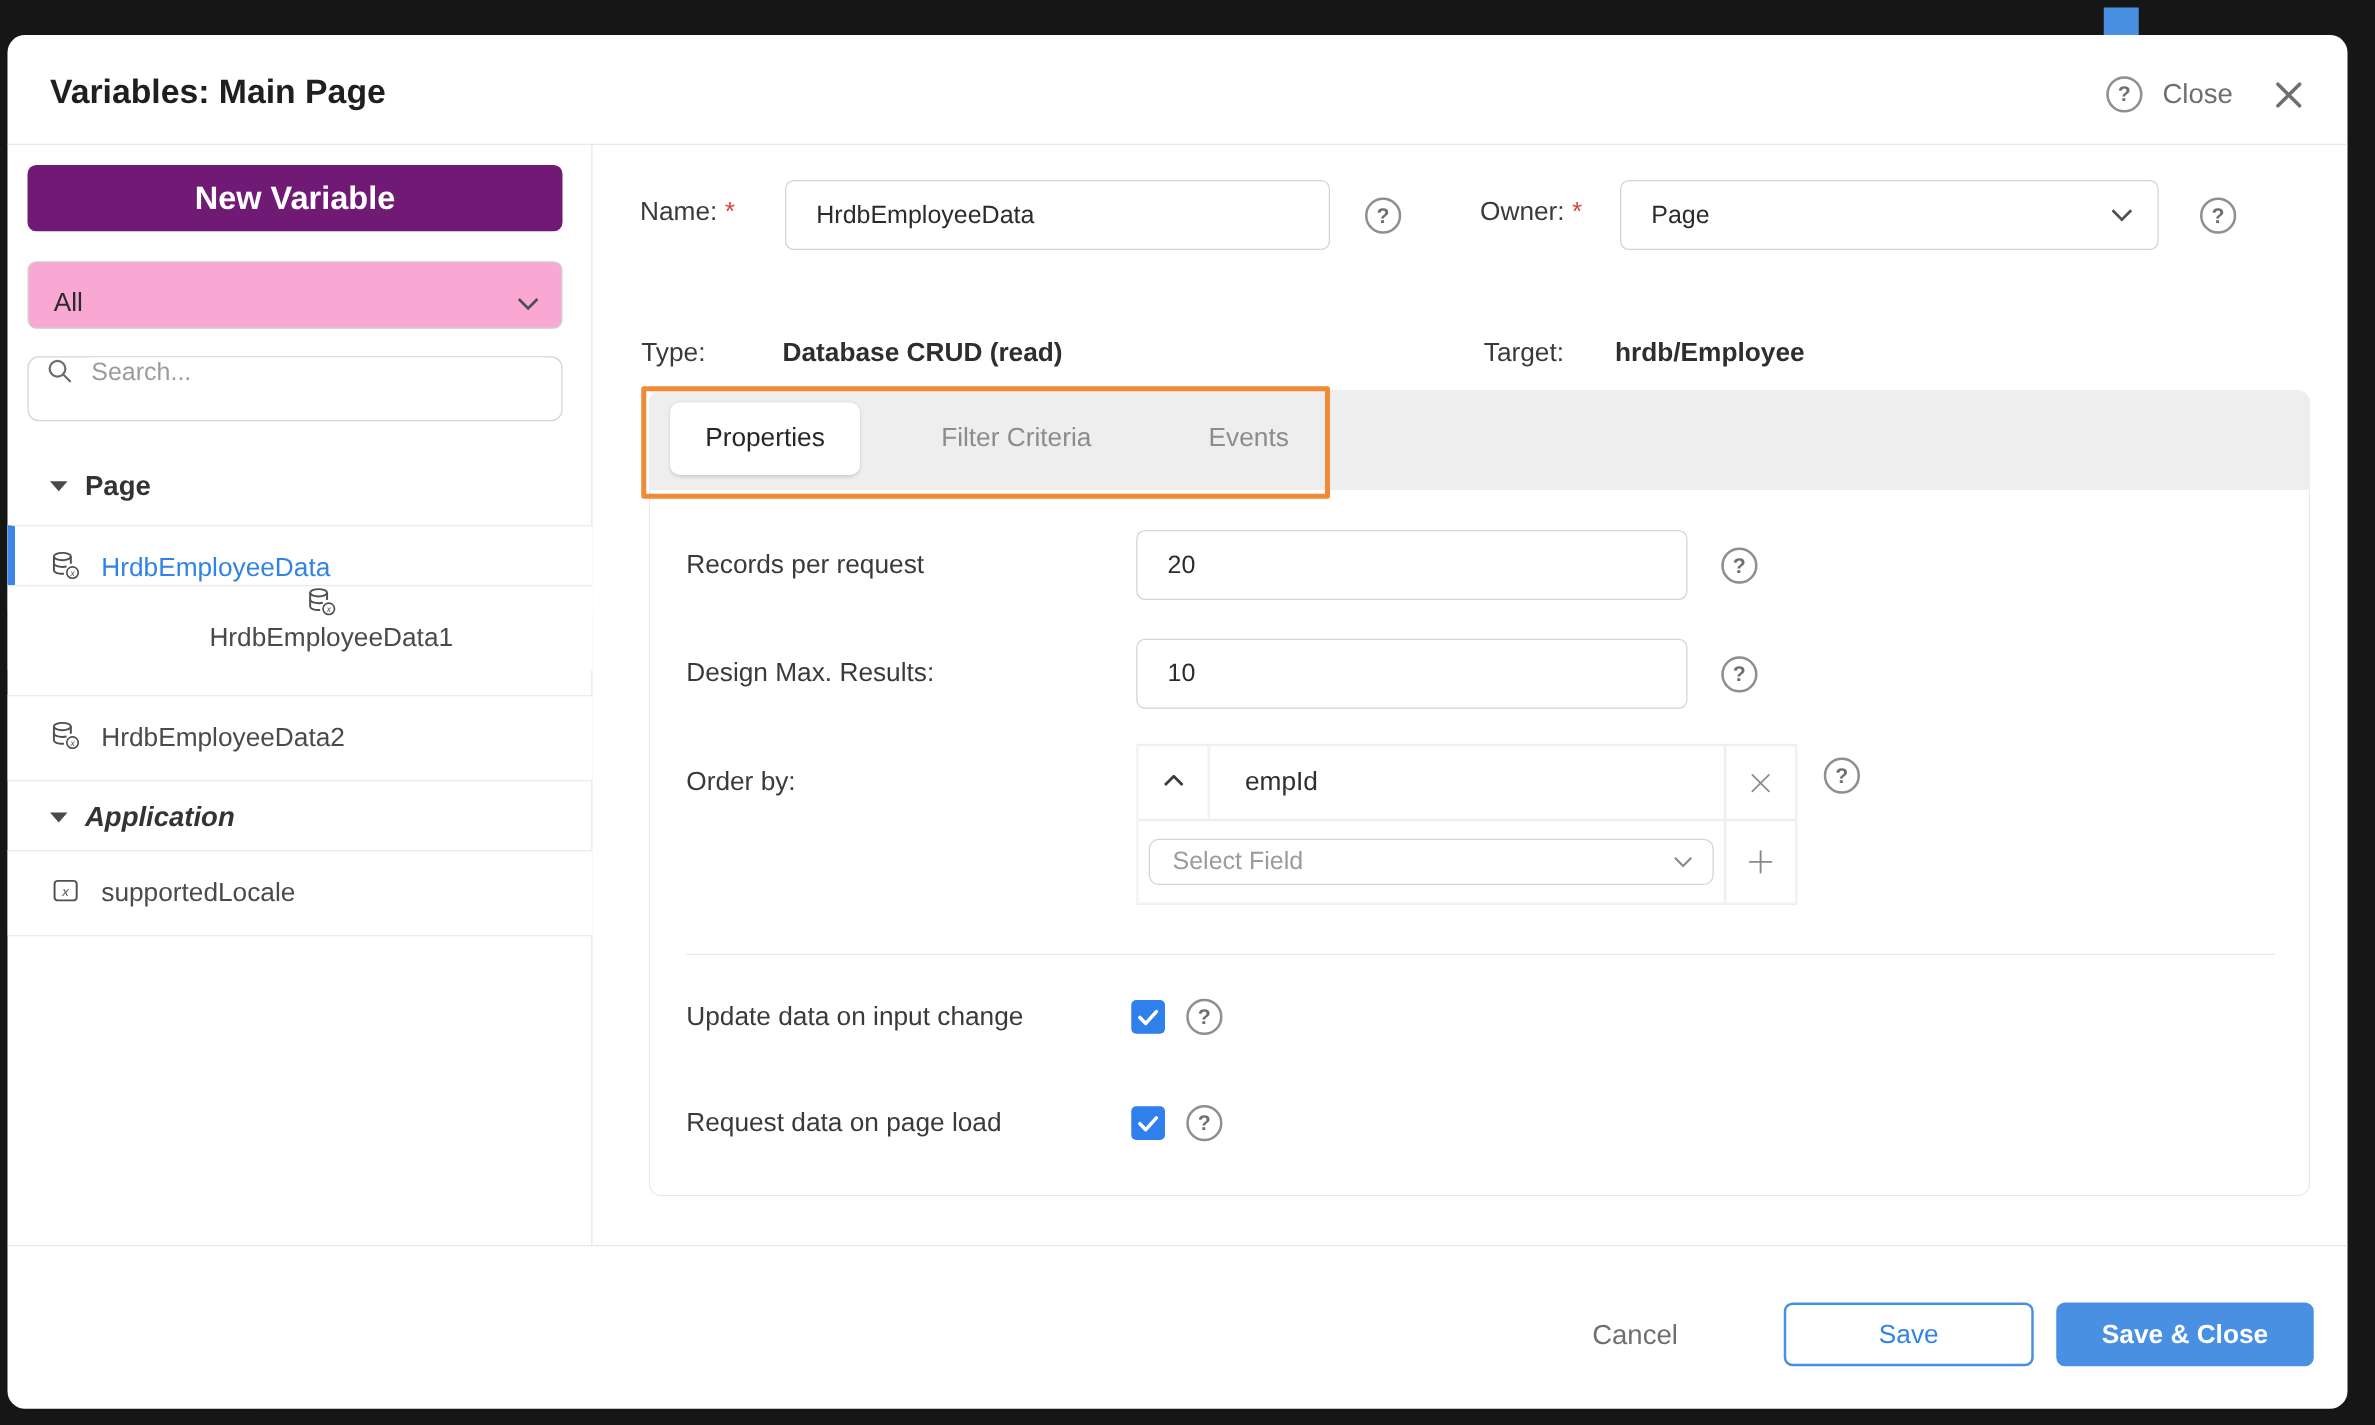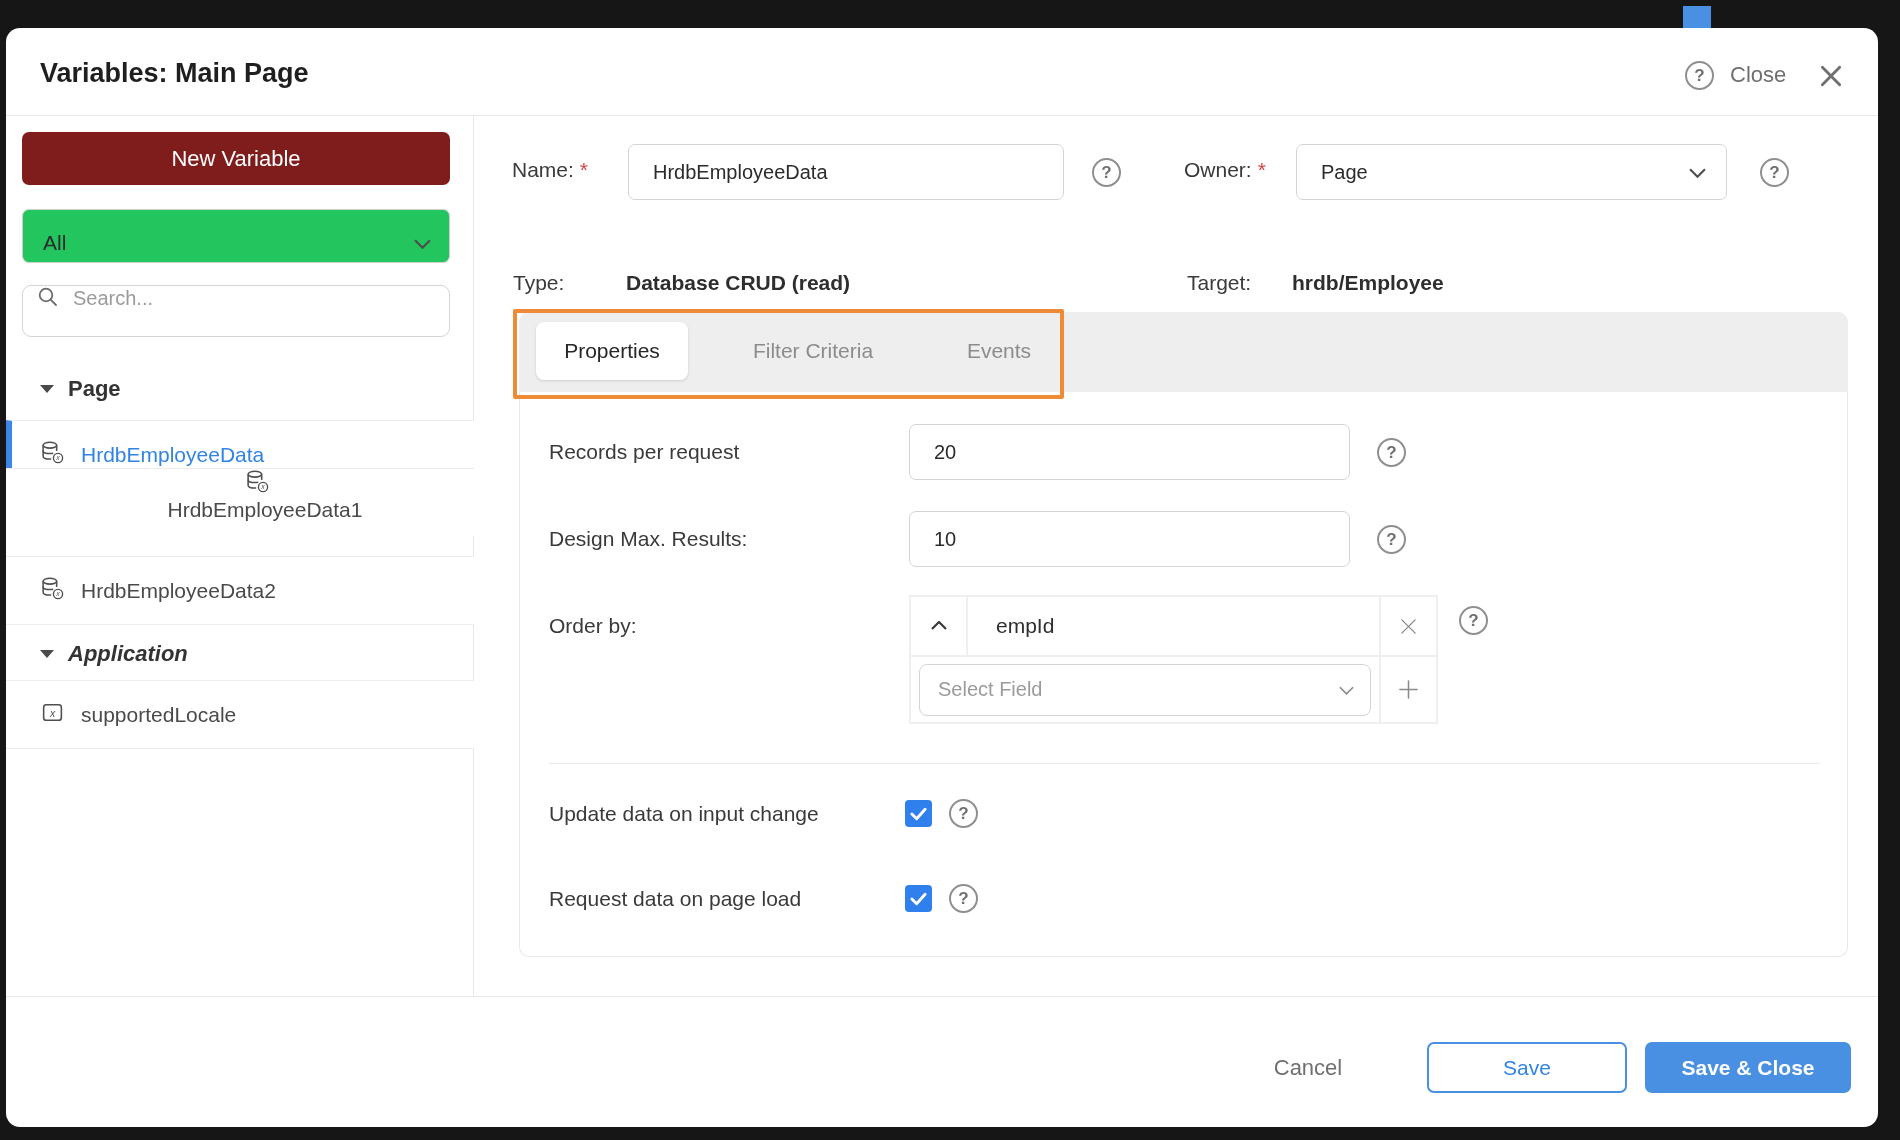--- a/index.html
+++ b/index.html
@@ -13,24 +13,24 @@
   .dlg-title{position:absolute;left:34px;top:30px;font-size:27px;font-weight:700;color:#1f1f1f;}
   .hdr-divider{position:absolute;left:0;top:87px;width:1872px;height:1px;background:#e8e8e8;}
   .qc{width:29px;height:29px;border:2px solid #8f8f8f;border-radius:50%;color:#6f6f6f;
       font-size:17px;font-weight:700;display:flex;align-items:center;justify-content:center;box-sizing:border-box;}
   .help-qc{position:absolute;left:1679px;top:33px;}
   .help-text{position:absolute;left:1724px;top:34px;font-size:22px;color:#6f6f6f;}
   .close-btn{position:absolute;left:1808px;top:31px;width:34px;height:34px;display:flex;align-items:center;justify-content:center;cursor:pointer;}
 
   
   .sidebar{position:absolute;left:0;top:87px;width:468px;height:881px;border-right:1px solid #e8e8e8;box-sizing:border-box;}
-  .new-var-btn{position:absolute;left:16px;top:17px;width:428px;height:53px;background:#7f1d1d;border:none;
-               border-radius:7px;color:#fff;font-size:22px;font-family:inherit;cursor:pointer;}
+  .new-var-btn{position:absolute;left:16px;top:17px;width:428px;height:53px;background:#701a75;border:none;
+               border-radius:7px;color:#fff;font-size:26px;font-family:inherit;cursor:pointer;font-weight:bold;}
   .side-select{position:absolute;left:16px;top:94px;width:428px;height:54px;border:1px solid #cfcfcf;border-radius:7px;
-               box-sizing:border-box;display:flex;align-items:center;padding:13px 18px 0 20px;font-size:21px;color:#2b2b2b;cursor:pointer;background:#22c55e;}
+               box-sizing:border-box;display:flex;align-items:center;padding:13px 18px 0 20px;font-size:21px;color:#2b2b2b;cursor:pointer;background:#f9a8d4;}
   .side-select .spacer{flex:1;}
   .search-box{position:absolute;left:16px;top:170px;width:428px;height:52px;border:1px solid #d4d4d4;border-radius:9px;
               box-sizing:border-box;display:flex;align-items:flex-start;padding:0 14px;background:#fff;}
   .search-box input{border:none;outline:none;flex:1;font-size:20px;margin-left:12px;font-family:inherit;color:#2b2b2b;}
   .search-box input::placeholder{color:#9b9b9b;}
   .section-header{position:absolute;left:0;width:468px;height:52px;display:flex;align-items:center;padding-left:34px;box-sizing:border-box;}
   .section-header .tri{width:0;height:0;border-left:7px solid transparent;border-right:7px solid transparent;
                        border-top:8px solid #4a4a4a;margin-right:14px;}
   .section-header .sec-label{font-size:22px;font-weight:700;color:#333;}
   .sh-page{top:248px;}
@@ -88,21 +88,21 @@
   .qc-des{position:absolute;left:1371px;top:497px;}
   .lbl-order{left:543px;top:586px;}
   .order-table{position:absolute;left:903px;top:567px;width:529px;border:1px solid #efefef;box-sizing:border-box;}
   .ot-row{display:flex;}
   .ot-cell{border:1px solid #efefef;box-sizing:border-box;background:#fff;display:flex;align-items:center;}
   .ot-sort{width:57px;height:60px;justify-content:center;cursor:pointer;}
   .ot-field{flex:1;height:60px;padding-left:28px;font-size:21px;color:#2e2e2e;}
   .ot-remove{width:57px;height:60px;justify-content:center;cursor:pointer;}
   .ot-selectwrap{flex:1;height:67px;padding:7px 8px;}
   .ot-plus{width:57px;height:67px;justify-content:center;cursor:pointer;}
-  .ot-select{width:100%;height:52px;border:1px solid #d4d4d4;border-radius:8px;box-sizing:border-box;background:#fff;
+  .ot-select{width:100%;height:37px;border:1px solid #d4d4d4;border-radius:8px;box-sizing:border-box;background:#fff;
              display:flex;align-items:center;padding:0 16px 0 18px;font-size:20px;color:#9b9b9b;cursor:pointer;}
   .ot-select .spacer{flex:1;}
   .qc-order{position:absolute;left:1453px;top:578px;}
   .panel-divider{position:absolute;left:543px;top:735px;width:1271px;height:1px;background:#e8e8e8;}
   .lbl-cb1{left:543px;top:774px;}
   .lbl-cb2{left:543px;top:859px;}
   .checkbox{position:absolute;width:27px;height:27px;background:#2f80ed;border-radius:4px;display:flex;
             align-items:center;justify-content:center;cursor:pointer;}
   .cb1{left:899px;top:772px;} .cb2{left:899px;top:857px;}
   .qc-cb1{position:absolute;left:943px;top:771px;}

